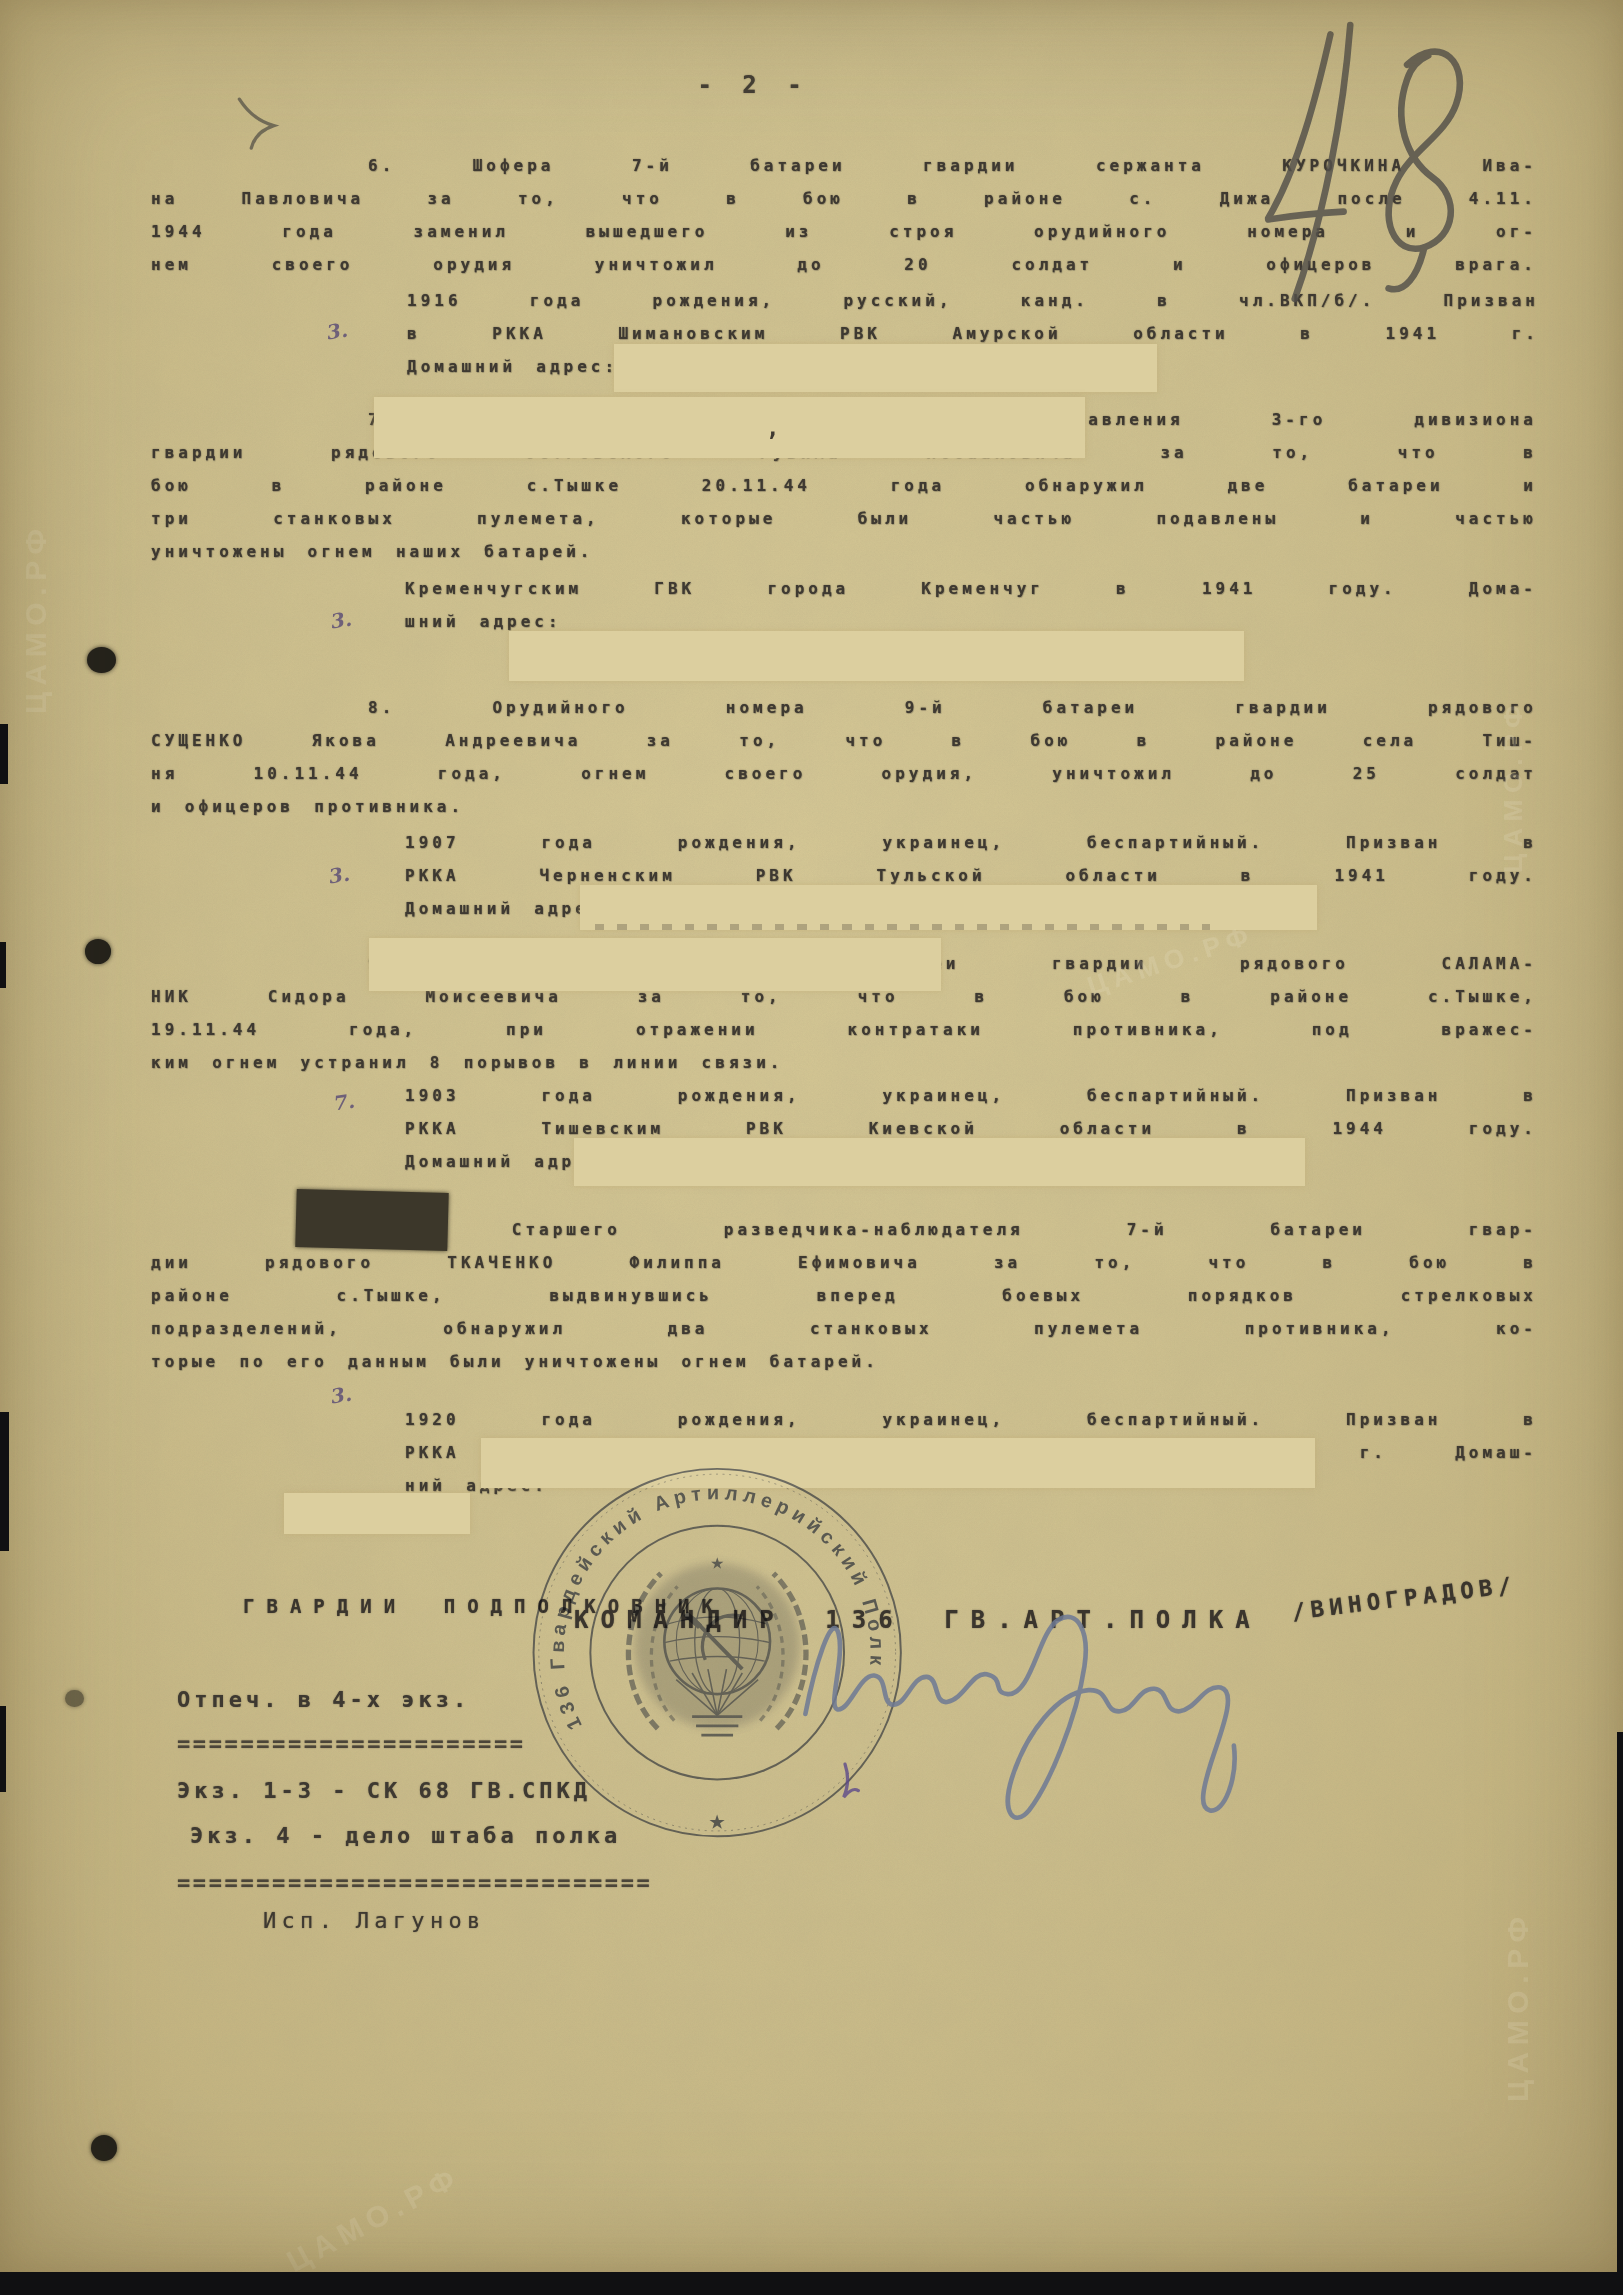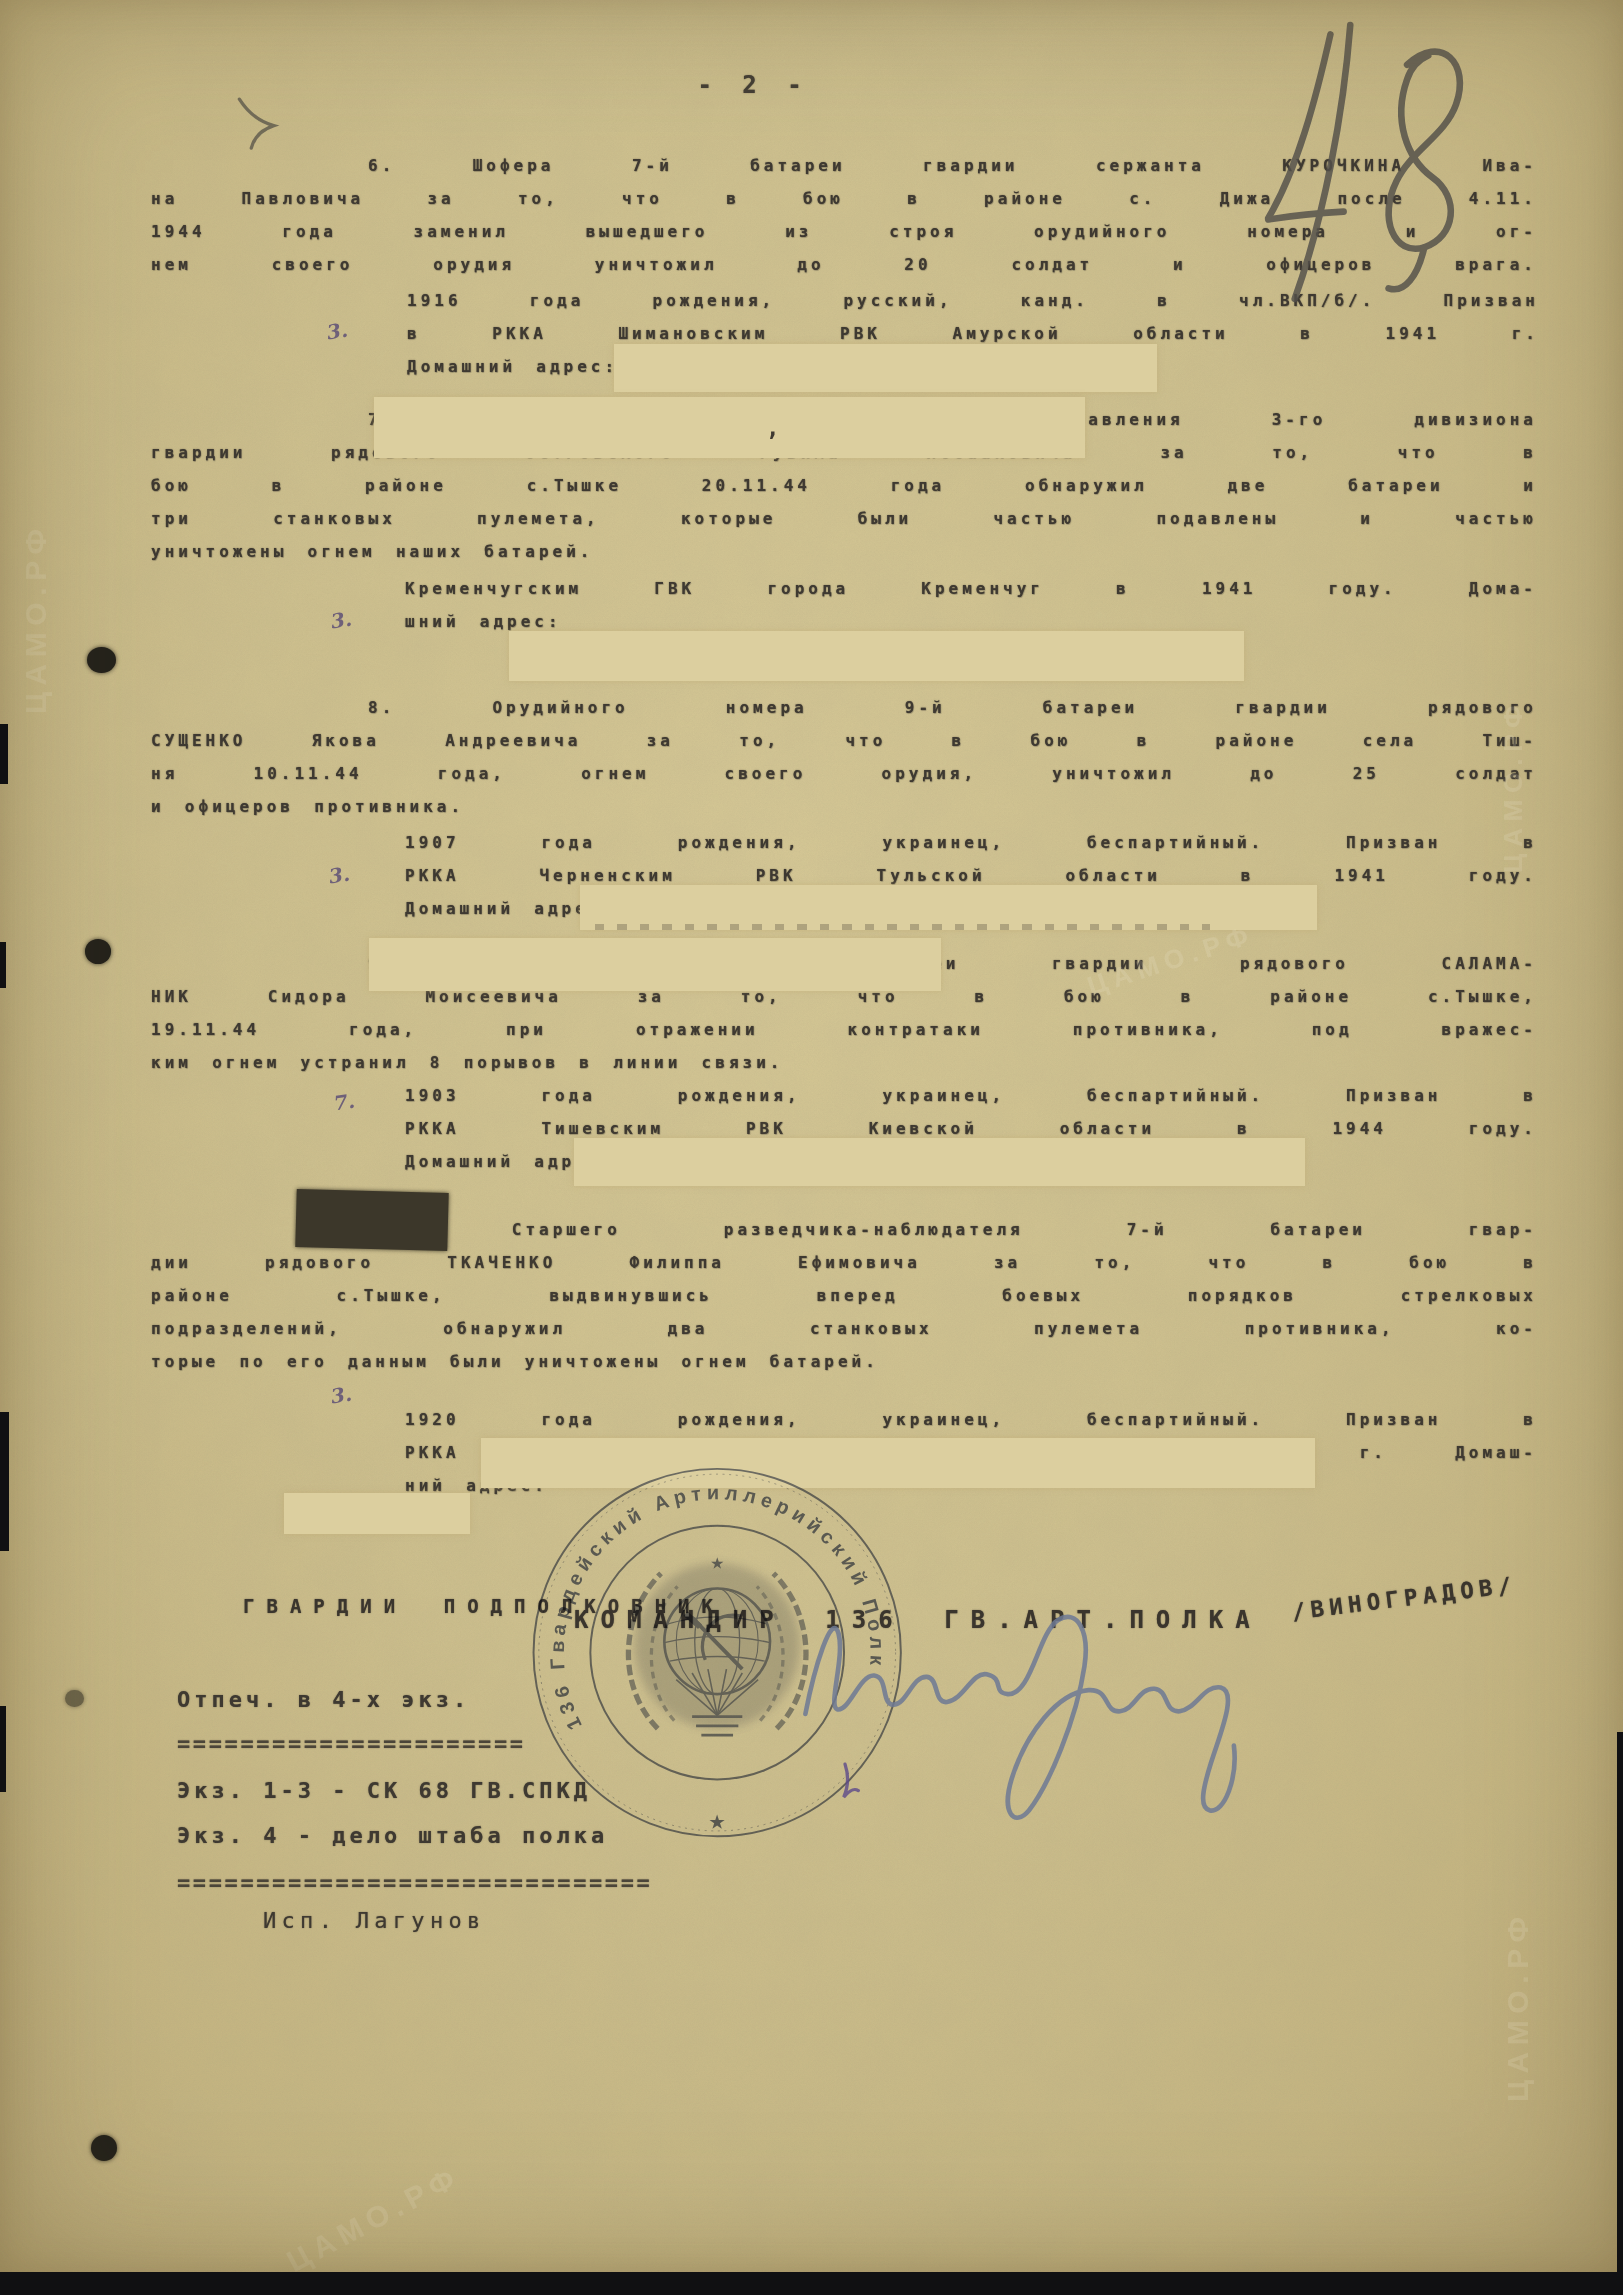--- a/index.html
+++ b/index.html
@@ -150,21 +150,21 @@
       </div>
 
     <div class="cmd cmd1">КОМАНДИР 136 ГВ.АРТ.ПОЛКА</div>
     <div class="cmd cmd2">ГВАРДИИ ПОДПОЛКОВНИК</div>
     <div class="cmd cmdname">/ВИНОГРАДОВ/</div>
 
     <div id="footer">
         <div class="foot" style="top: 1687px;">Отпеч. в 4-х экз.</div>
         <div class="foot" style="top: 1731px; letter-spacing: 2.6px; opacity: 0.9;">======================</div>
         <div class="foot" style="top: 1778px;">Экз. 1-3 - СК 68 ГВ.СПКД</div>
-        <div class="foot" style="top: 1823px;">Экз. 4 - дело штаба полка</div>
+        <div class="foot" style="top: 1823px; margin-left: 13px;">Экз. 4 - дело штаба полка</div>
         <div class="foot" style="top: 1870px; letter-spacing: 2.6px; opacity: 0.9;">==============================</div>
       </div>
     <div class="exec">Исп. Лагунов</div>
 
     <svg class="stampsvg" style="left:519px;top:1451px" width="403" height="413" viewBox="0 0 610 625">
       <g stroke="#59617f" fill="none" opacity="0.78">
         <filter id="f-sblur">
             <feGaussianBlur stdDeviation="7"></feGaussianBlur>
           </filter>
         <circle cx="300" cy="295" r="125" fill="rgba(78,84,112,0.30)" stroke="none" filter="url(#f-sblur)"></circle>

